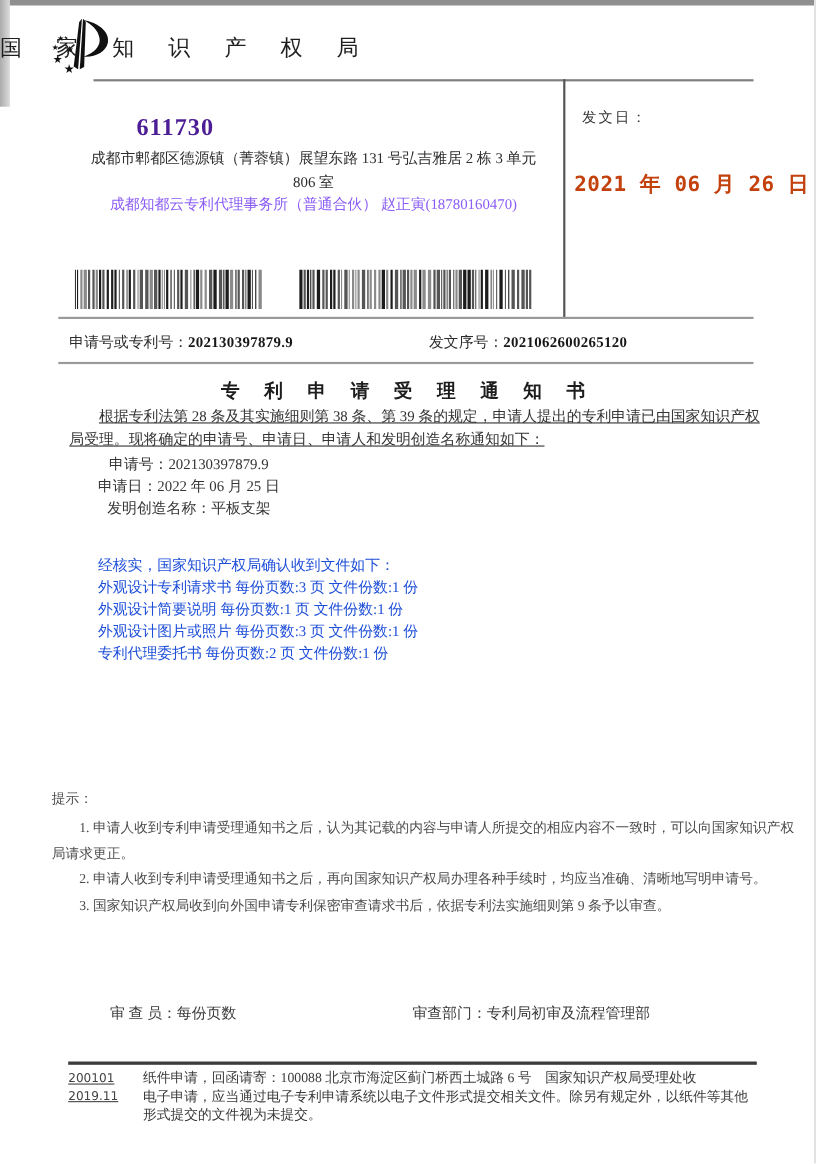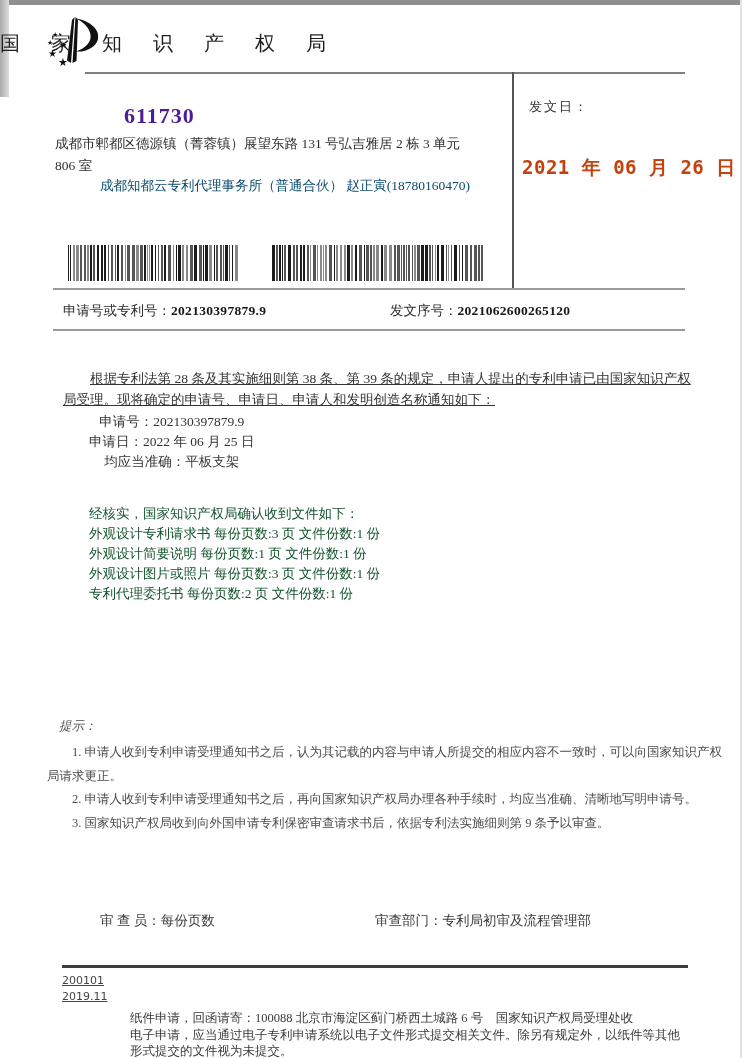--- a/index.html
+++ b/index.html
@@ -24,22 +24,22 @@
   }
   .hr{position:absolute;background:#8e8e8e;}
   .hr-header{left:85px;top:72px;width:600px;height:2px;background:#7f7f7f;}
   .vline-datebox{left:512px;top:72px;width:2px;height:217px;background:#555;}
   .hr-mid1{left:53px;top:288px;width:632px;height:2px;background:#9a9a9a;}
   .hr-mid2{left:53px;top:329px;width:632px;height:2px;background:#9a9a9a;}
   .hr-footer{left:62px;top:965px;width:626px;height:3px;background:#3c3c3c;}
 
   
   .postal-code{position:absolute;left:82px;top:103px;font-size:22px;font-weight:bold;color:#4c1d95;letter-spacing:1px;margin-left:42px;}
-  .addr{position:absolute;left:55px;top:133px;width:460px;text-align:left;font-size:13.5px;color:#2e2e2e;line-height:22px;}
-  .agent-line{position:absolute;left:55px;top:177px;width:460px;text-align:center;font-size:13.5px;color:#0c4a6e;}
+  .addr{position:absolute;left:55px;top:133px;width:460px;text-align:center;font-size:13.5px;color:#2e2e2e;line-height:22px;}
+  .agent-line{position:absolute;left:55px;top:177px;width:460px;text-align:center;font-size:13.5px;color:#8b5cf6;}
 
   
   .dispatch-label{position:absolute;left:529px;top:98px;font-size:13px;color:#333;letter-spacing:2px;}
   .dispatch-date{
     position:absolute;left:522px;top:155px;font-size:19px;color:#c2410c;
     font-family:"DejaVu Sans Mono","DejaVu Sans",monospace;font-weight:600;letter-spacing:0.5px;
   }
 
   
   .barcode{position:absolute;top:245px;height:36px;}
@@ -55,36 +55,36 @@
   
   .notice-title{
     position:absolute;left:0;top:344px;width:742px;text-align:center;
     font-size:17px;font-weight:bold;letter-spacing:9px;color:#1d1d1d;
   }
   .intro{
     position:absolute;left:63px;top:368px;width:631px;
     font-size:13.5px;line-height:21px;color:#333;text-indent:2em;text-decoration:underline;
   }
   .fields{position:absolute;left:89px;top:412px;font-size:13.5px;line-height:19.8px;color:#333;text-align:center;}
-  .received{position:absolute;left:89px;top:504px;font-size:13.5px;line-height:20px;color:#14532d;}
+  .received{position:absolute;left:89px;top:504px;font-size:13.5px;line-height:20px;color:#1d4ed8;}
 
   
   .tips{position:absolute;left:47px;top:718px;width:675px;font-size:12.5px;color:#4c4c4c;}
-  .tips-label{margin:0 0 6px 12px;font-style:italic;}
+  .tips-label{margin:0 0 6px 0;}
   .tips p{margin:0;text-indent:2em;line-height:23.5px;}
 
   
   .signoff{position:absolute;left:0;top:912px;width:742px;font-size:13.5px;color:#3a3a3a;}
   .examiner{position:absolute;left:100px;top:0;}
   .department{position:absolute;left:375px;top:0;}
 
   
   .footer-codes{position:absolute;left:62px;top:973px;font-size:11px;line-height:16px;color:#444;
     font-family:"DejaVu Sans","Liberation Sans",sans-serif;text-decoration:underline;}
-  .footer-text{position:absolute;left:130px;top:972px;width:562px;font-size:12.5px;line-height:16.5px;color:#3a3a3a;margin-top:38px;}
+  .footer-text{position:absolute;left:130px;top:972px;width:562px;font-size:12.5px;line-height:16.5px;color:#3a3a3a;}
   .footer-text .fline{margin:0;}
 </style>
 </head>
 <body>
 
 <div class="page">
 
   <div class="scan-top"></div>
   <div class="scan-left"></div>
   <div class="scan-right"></div>
@@ -238,26 +238,27 @@
   <div class="ref-row">
     <span class="ref-app">
       <span>申请号或专利号：</span><span class="ref-num">202130397879.9</span>
     </span>
     <span class="ref-serial">
       <span>发文序号：</span><span class="ref-num">2021062600265120</span>
     </span>
   </div>
   <div class="hr hr-mid2"></div>
 
+  <div class="notice-title">专 利 申 请 受 理 通 知 书</div>
   <div class="intro">根据专利法第 28 条及其实施细则第 38 条、第 39 条的规定，申请人提出的专利申请已由国家知识产权局受理。现将确定的申请号、申请日、申请人和发明创造名称通知如下：</div>
 
   <div class="fields">
     <div><span>申请号：</span><span>202130397879.9</span></div>
     <div><span>申请日：</span><span>2022 年 06 月 25 日</span></div>
-    <div><span>均应当准确：</span><span>平板支架</span></div>
+    <div><span>发明创造名称：</span><span>平板支架</span></div>
   </div>
 
   <div class="received">
     <div>经核实，国家知识产权局确认收到文件如下：</div>
     <div>外观设计专利请求书  每份页数:3 页  文件份数:1 份</div>
     <div>外观设计简要说明  每份页数:1 页  文件份数:1 份</div>
     <div>外观设计图片或照片  每份页数:3 页  文件份数:1 份</div>
     <div>专利代理委托书  每份页数:2 页  文件份数:1 份</div>
   </div>
 

